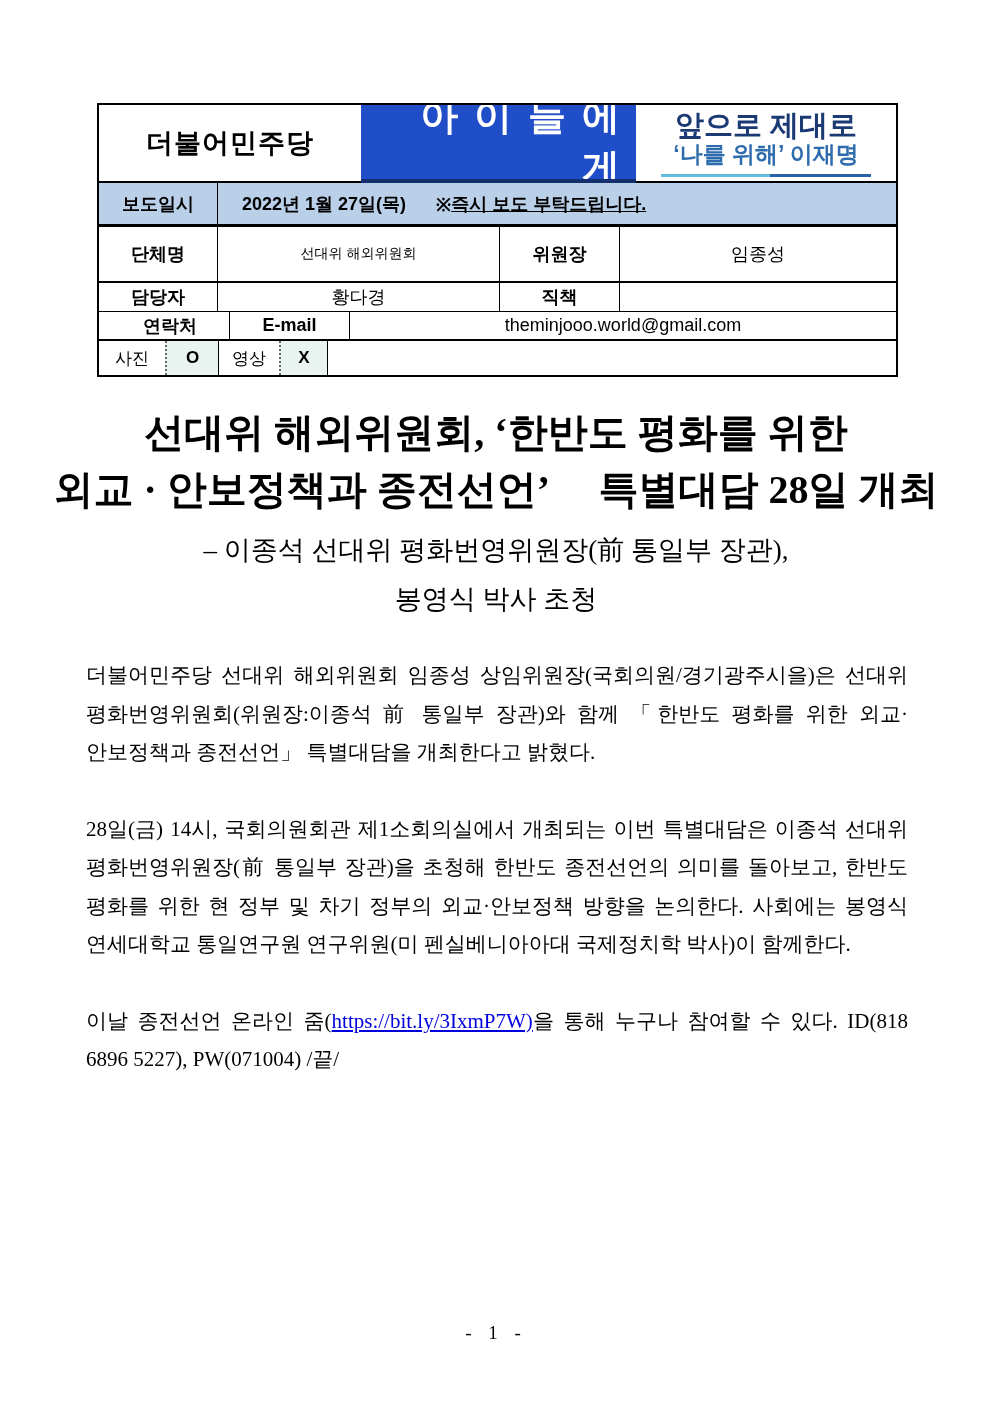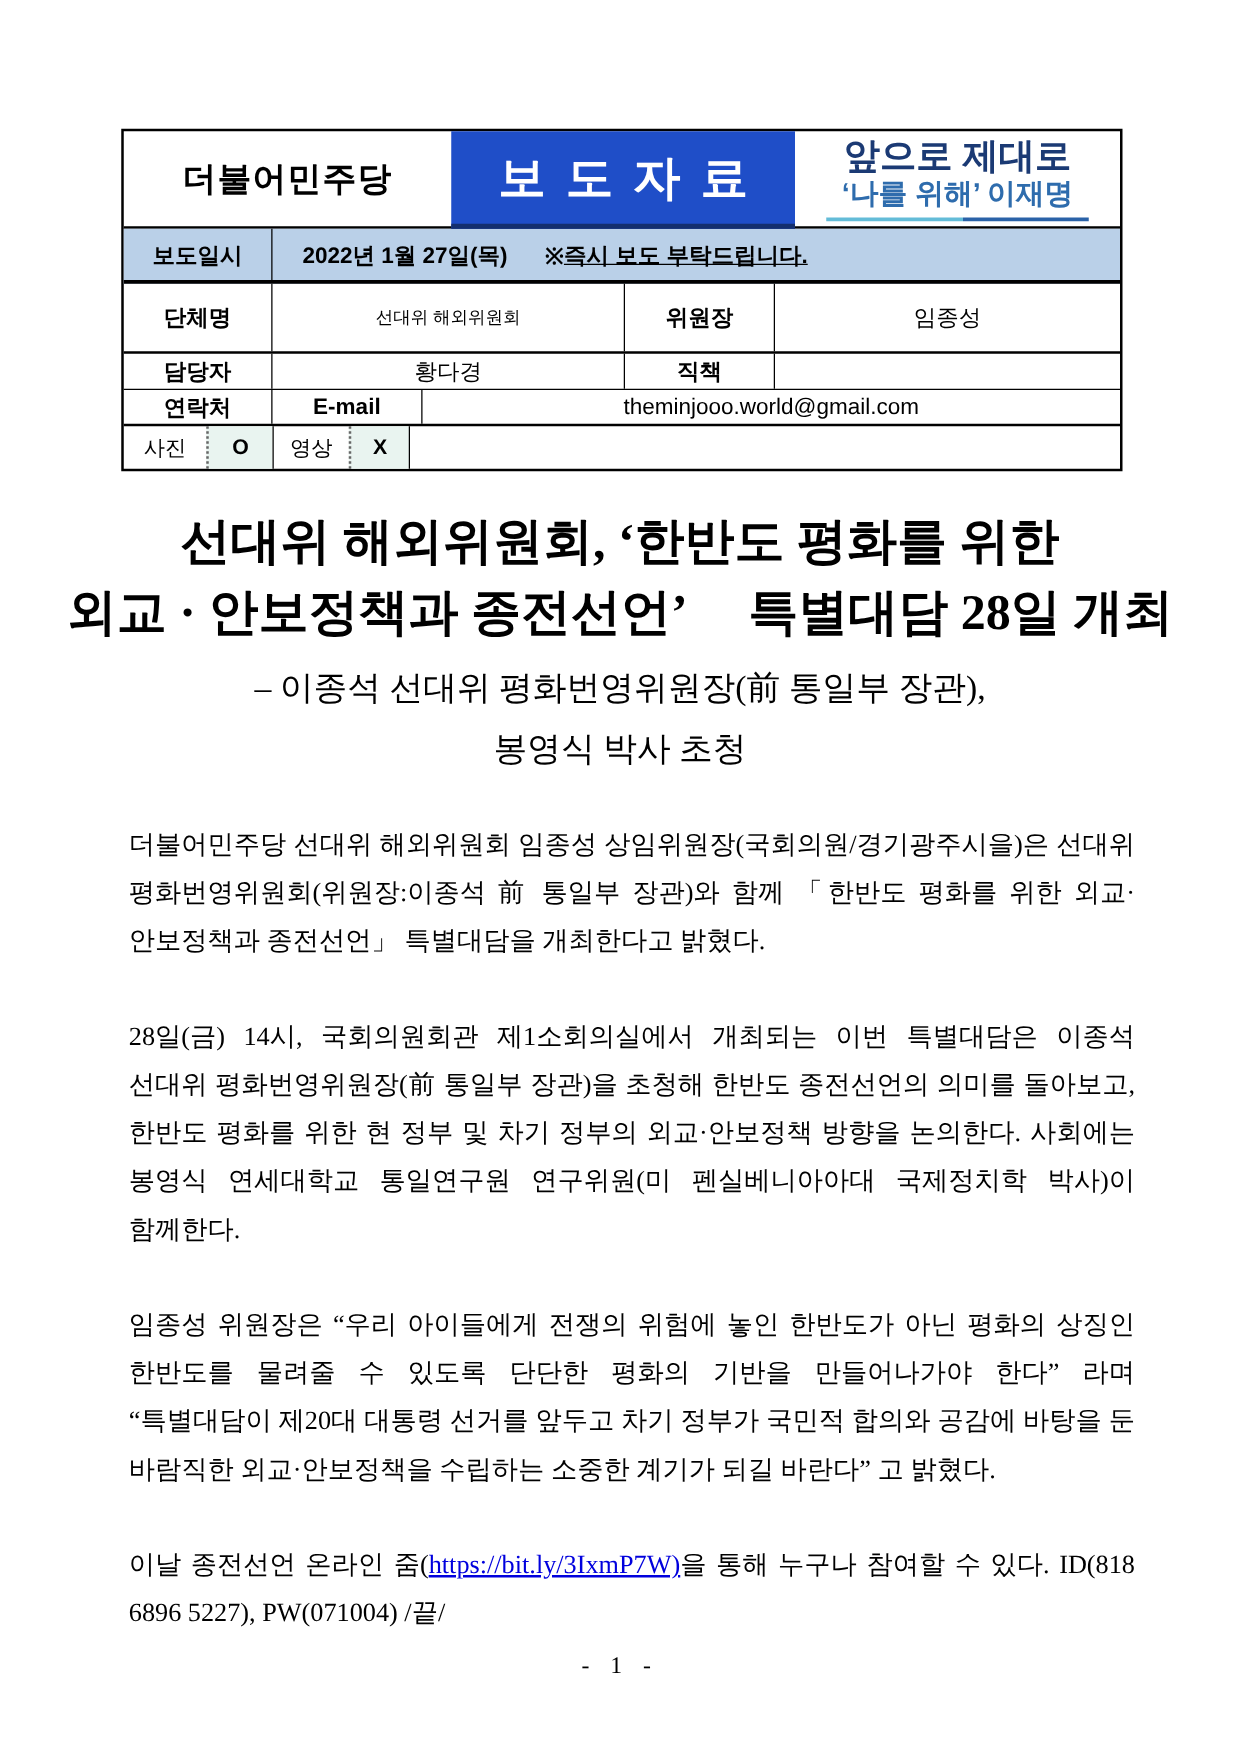--- a/index.html
+++ b/index.html
@@ -45,21 +45,21 @@
   .row-release { height: 44px; background: #bad0e8; border-bottom: 3px solid #000; }
   .row-release .label { flex: 0 0 119px; border-right: 1px solid #000; }
   .release-value { flex: 1 1 auto; justify-content: flex-start; padding-left: 24px; text-align: center; }
   .label { font-size: 18px; font-weight: bold; }
   .release-date { font-size: 18px; font-weight: bold; }
   .release-mark { font-size: 18px; font-weight: bold; margin-left: 30px; }
   .release-notice { font-size: 18px; font-weight: bold; text-decoration: underline; }
 
   .row-org { height: 56px; border-bottom: 2px solid #000; }
   .row-manager { height: 29px; border-bottom: 1px solid #000; }
-  .row-contact { height: 29px; border-bottom: 2px solid #000; }
+  .row-contact { height: 29px; border-bottom: 2px solid #000; padding-left: 12px; }
   .col-label1 { flex: 0 0 119px; border-right: 1px solid #000; }
   .col-value1 { flex: 0 0 282px; border-right: 1px solid #000; font-size: 18px; }
   .col-label2 { flex: 0 0 120px; border-right: 1px solid #000; }
   .col-value2 { flex: 1 1 auto; font-size: 18px; }
   .org-value { font-size: 14px; font-weight: normal; }
 
   .row-media { height: 34px; }
   .media-label { flex: 0 0 66px; font-size: 17px; }
   .media-flag {
     flex: 0 0 53px; background: #e9f4f0; font-size: 17px; font-weight: bold;
@@ -82,40 +82,40 @@
   }
 
   
   .doc-body {
     position: absolute; left: 86px; top: 656px; width: 822px;
     font-family: "Liberation Serif", serif;
     font-size: 21px; line-height: 38.5px;
     text-align: justify; text-align-last: left;
     word-break: keep-all;
   }
-  .doc-body p { margin: 0 0 38px 17px; }
+  .doc-body p { margin: 0 0 38px 0; }
   .zoom-link { color: #0000dd; text-decoration: underline; cursor: pointer; }
 
   
   .page-footer {
     position: absolute; left: 0; top: 1322px; width: 992px;
     text-align: center; font-family: "Liberation Serif", serif;
     font-size: 19px; letter-spacing: 6px;
   }
 </style>
 </head>
 <body>
 
 <div class="page">
 
   <div class="info-table">
 
     <div class="row row-header">
       <div class="cell cell-org-name">더불어민주당</div>
-      <div class="cell cell-doctype">보도자료</div>
+      <div class="cell cell-doctype">아이들에게</div>
       <div class="cell cell-logo">
         <div class="logo-line1">앞으로 제대로</div>
         <div class="logo-line2">‘나를 위해’ 이재명</div>
         <div class="logo-underline"></div>
       </div>
     </div>
 
     <div class="row row-release">
       <div class="cell label">보도일시</div>
       <div class="cell release-value">
@@ -160,19 +160,18 @@
   </div>
 
   <div class="doc-subtitle">
     <div>– 이종석 선대위 평화번영위원장(前 통일부 장관),</div>
     <div>봉영식 박사 초청</div>
   </div>
 
   <div class="doc-body">
     <p>더불어민주당 선대위 해외위원회 임종성 상임위원장(국회의원/경기광주시을)은 선대위 평화번영위원회(위원장:이종석 前 통일부 장관)와 함께 「한반도 평화를 위한 외교·안보정책과 종전선언」 특별대담을 개최한다고 밝혔다.</p>
     <p>28일(금) 14시, 국회의원회관 제1소회의실에서 개최되는 이번 특별대담은 이종석 선대위 평화번영위원장(前 통일부 장관)을 초청해 한반도 종전선언의 의미를 돌아보고, 한반도 평화를 위한 현 정부 및 차기 정부의 외교·안보정책 방향을 논의한다. 사회에는 봉영식 연세대학교 통일연구원 연구위원(미 펜실베니아아대 국제정치학 박사)이 함께한다.</p>
-    <p>임종성 위원장은 “우리 아이들에게 전쟁의 위험에 놓인 한반도가 아닌 평화의 상징인 한반도를 물려줄 수 있도록 단단한 평화의 기반을 만들어나가야 한다” 라며 “특별대담이 제20대 대통령 선거를 앞두고 차기 정부가 국민적 합의와 공감에 바탕을 둔 바람직한 외교·안보정책을 수립하는 소중한 계기가 되길 바란다” 고 밝혔다.</p>
     <p><span>이날 종전선언 온라인 줌(</span><a class="zoom-link">https://bit.ly/3IxmP7W)</a><span>을 통해 누구나 참여할 수 있다. ID(818 6896 5227), PW(071004) /끝/</span></p>
   </div>
 
   <div class="page-footer">- 1 -</div>
 
 </div>
 
 </body></html>

